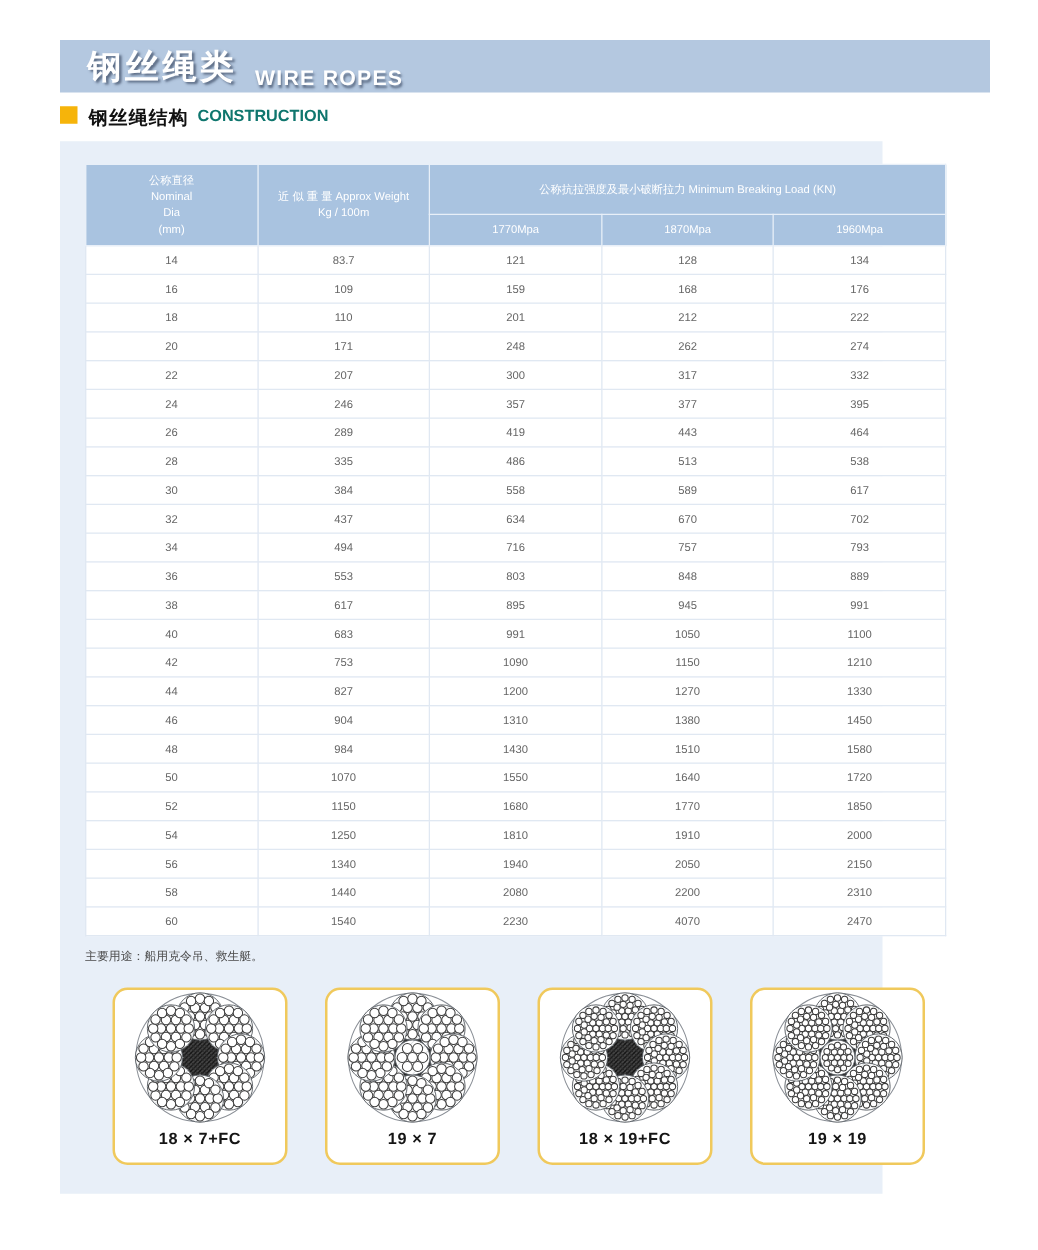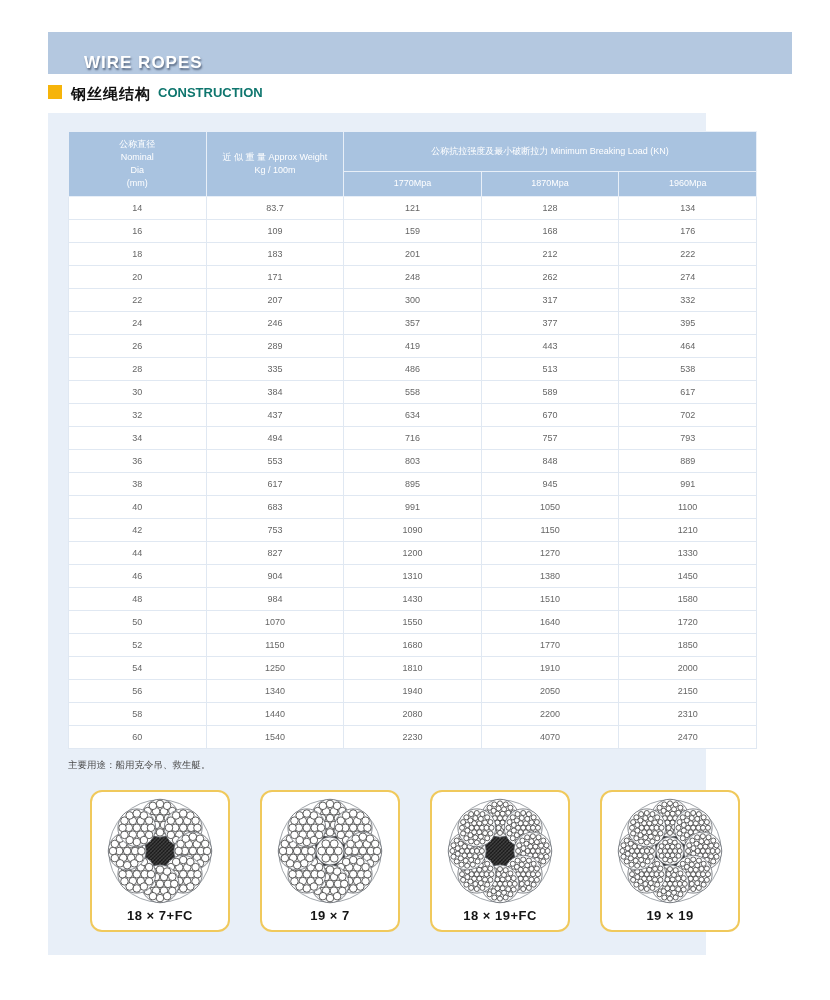--- a/index.html
+++ b/index.html
@@ -45,30 +45,31 @@
   .footnote{
     position:absolute;left:20px;top:646px;font-size:9.5px;color:#4a4a4a;
   }
   .cards{
     position:absolute;left:0;top:677px;width:734px;
     display:flex;justify-content:center;gap:30px;
   }
   .card{
     width:140px;height:142px;background:#fff;box-sizing:border-box;
     border:2px solid var(--card_border,#f0c95c);border-radius:12px;
-    display:flex;flex-direction:column;align-items:center;justify-content:flex-end;
+    display:flex;flex-direction:column;align-items:center;
     padding-bottom:7px;
   }
   .card svg{margin-bottom:3px;}
   .card-label{font-size:13px;font-weight:bold;color:#151515;letter-spacing:.5px;}
 </style>
 </head>
 <body>
 
 <div class="band">
+  <span class="title-zh">钢丝绳类</span>
   <span class="title-en">WIRE ROPES</span>
 </div>
 
 <div class="section">
   <span class="bullet"></span>
   <span class="section-zh">钢丝绳结构</span>
   <span class="section-en">CONSTRUCTION</span>
 </div>
 
 <div class="panel">
@@ -107,21 +108,21 @@
         </tr>
         <tr>
           <td>16</td>
           <td>109</td>
           <td>159</td>
           <td>168</td>
           <td>176</td>
         </tr>
         <tr>
           <td>18</td>
-          <td>183</td>
+          <td>110</td>
           <td>201</td>
           <td>212</td>
           <td>222</td>
         </tr>
         <tr>
           <td>20</td>
           <td>171</td>
           <td>248</td>
           <td>262</td>
           <td>274</td>

